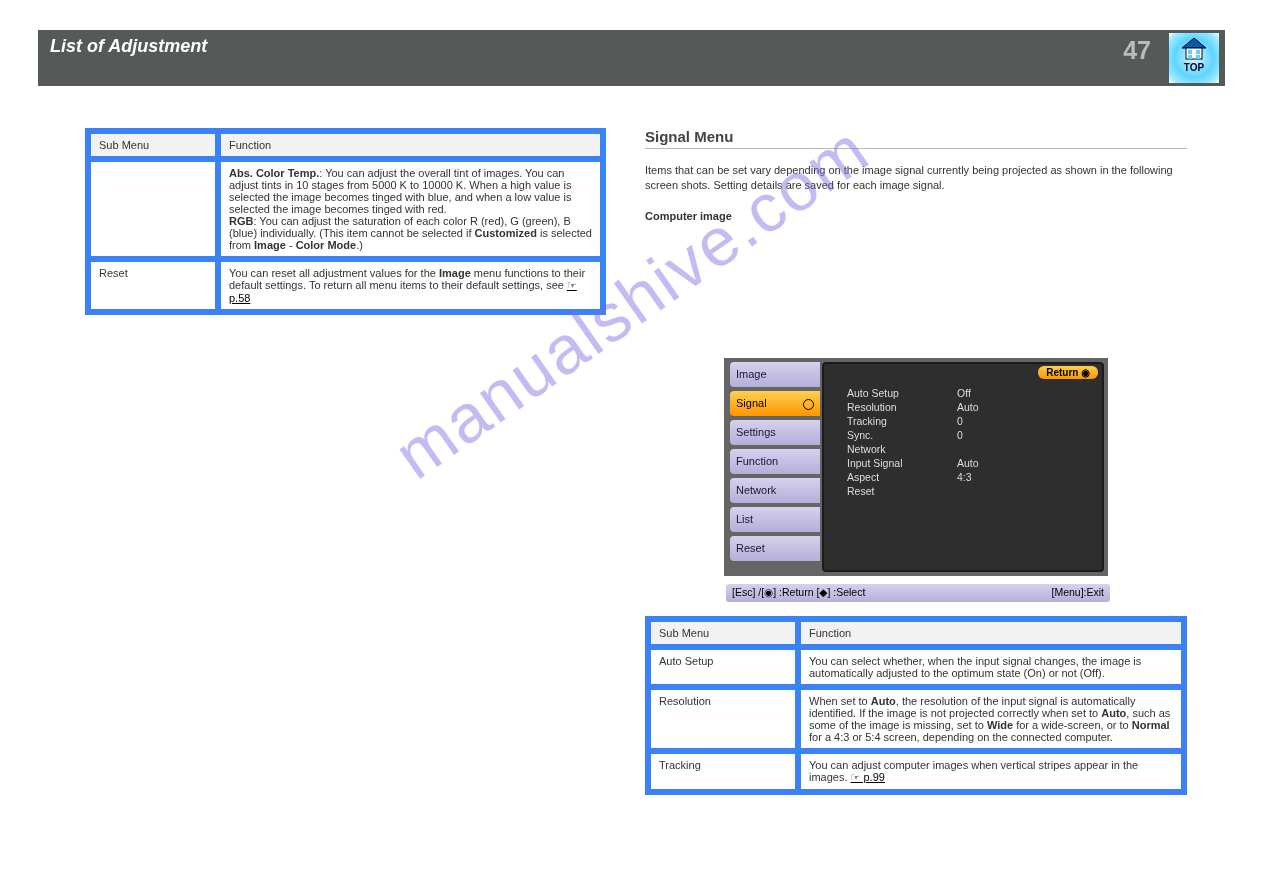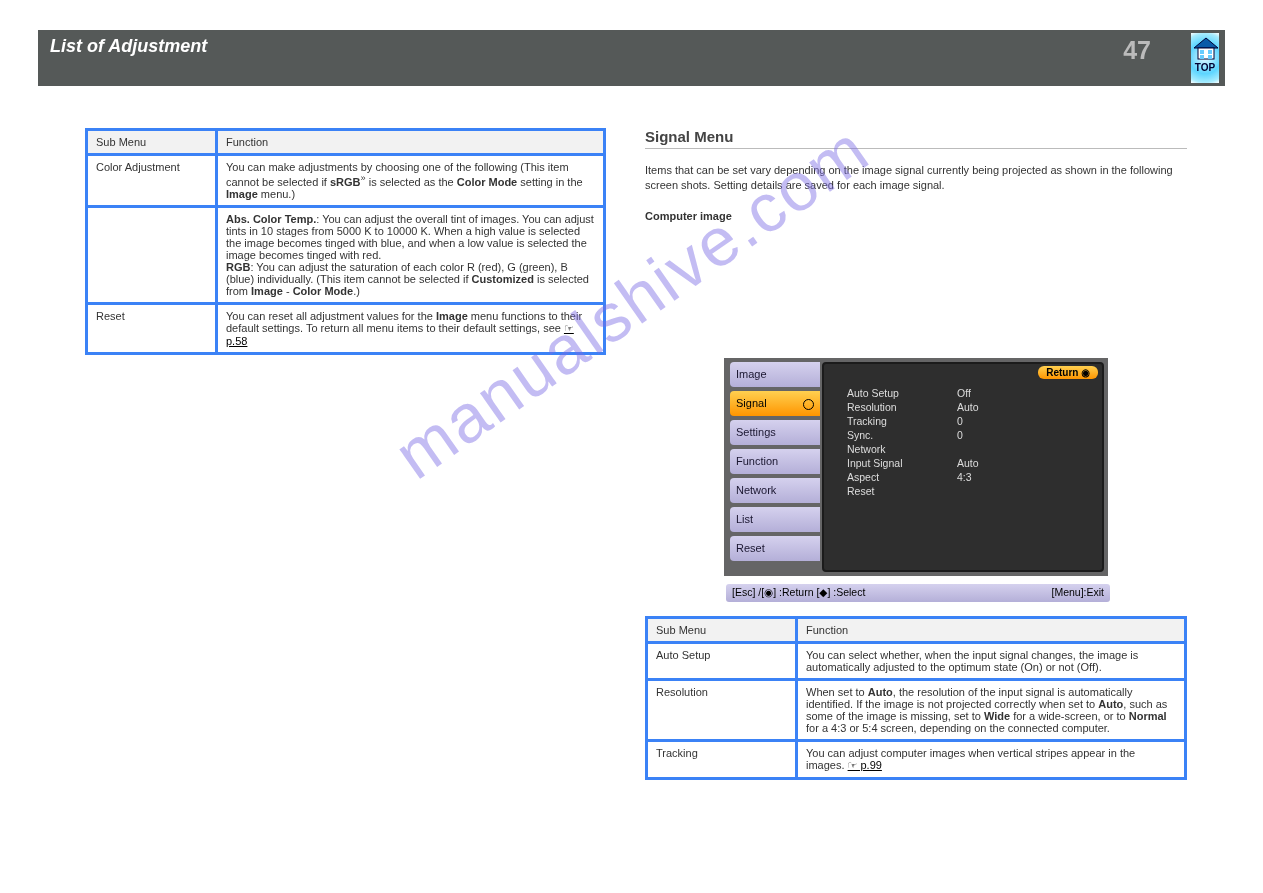--- a/index.html
+++ b/index.html
@@ -1,29 +1,29 @@
 <!DOCTYPE html>
 <html><head>
 <meta charset="utf-8">
 <style>
   * { box-sizing: border-box; margin: 0; padding: 0; }
   body { font-family: Arial, sans-serif; font-size: 11px; background: #fff; width: 1263px; height: 893px; position: relative; color: #333; }
   
   .header-bar { position: absolute; top: 30px; left: 38px; width: 1187px; height: 56px; background: #555958; }
   .header-title { position: absolute; left: 12px; top: 6px; color: #fff; font-size: 18px; font-style: italic; font-weight: bold; }
   .header-page { position: absolute; right: 74px; top: 6px; color: #bbb; font-size: 25px; font-weight: bold; }
-  .top-icon { position: absolute; right: 6px; top: 3px; width: 28px; height: 50px; background: radial-gradient(circle, #c8f0ff 10%, #5dd5ff 55%, #a5ecff 85%, #fff 100%); text-align: center; }
+  .top-icon { position: absolute; right: 6px; top: 3px; width: 50px; height: 50px; background: radial-gradient(circle, #c8f0ff 10%, #5dd5ff 55%, #a5ecff 85%, #fff 100%); text-align: center; }
   .top-icon svg { margin-top: 3px; }
   .top-icon .top-label { font-size: 10px; color: #003; font-weight: bold; margin-top: -2px; }
 
   .left-col { position: absolute; left: 85px; top: 128px; width: 521px; }
   .right-col { position: absolute; left: 645px; top: 128px; width: 542px; }
 
   table.data { border-collapse: collapse; width: 100%; }
-  table.data th, table.data td { border: 3px solid #3b82f6; padding: 5px 8px; vertical-align: top; text-align: left; font-weight: normal; }
+  table.data th, table.data td { border: 6px solid #3b82f6; padding: 5px 8px; vertical-align: top; text-align: left; font-weight: normal; }
   table.data th { background: #f2f2f2; }
   .submenu-col { width: 130px; }
   .submenu-col2 { width: 150px; }
   .plink { text-decoration: underline; color: #000; margin-top: 28px; }
 
   .section-title { font-size: 15px; font-weight: bold; color: #444; }
   .hr { height: 1px; background: #bbb; margin-top: 3px; margin-bottom: 14px; }
   .note-inline { margin-top: 8px; line-height: 1.4; }
   .bold { font-weight: bold; }
 
@@ -67,24 +67,20 @@
 
 <div class="left-col">
   <table class="data">
     <thead>
       <tr>
         <th class="submenu-col">Sub Menu</th>
         <th>Function</th>
       </tr>
     </thead>
     <tbody id="left-tbody">
-        <tr>
-          <td>Color Adjustment</td>
-          <td>You can make adjustments by choosing one of the following (This item cannot be selected if <b>sRGB</b><sup>»</sup> is selected as the <b>Color Mode</b> setting in the <b>Image</b> menu.)</td>
-        </tr>
         <tr>
           <td></td>
           <td><b>Abs. Color Temp.</b>: You can adjust the overall tint of images. You can adjust tints in 10 stages from 5000 K to 10000 K. When a high value is selected the image becomes tinged with blue, and when a low value is selected the image becomes tinged with red.<br><b>RGB</b>: You can adjust the saturation of each color R (red), G (green), B (blue) individually. (This item cannot be selected if <b>Customized</b> is selected from <b>Image</b> - <b>Color Mode</b>.)</td>
         </tr>
         <tr>
           <td>Reset</td>
           <td>You can reset all adjustment values for the <b>Image</b> menu functions to their default settings. To return all menu items to their default settings, see <span class="plink">☞ p.58</span></td>
         </tr>
       </tbody>
   </table>

